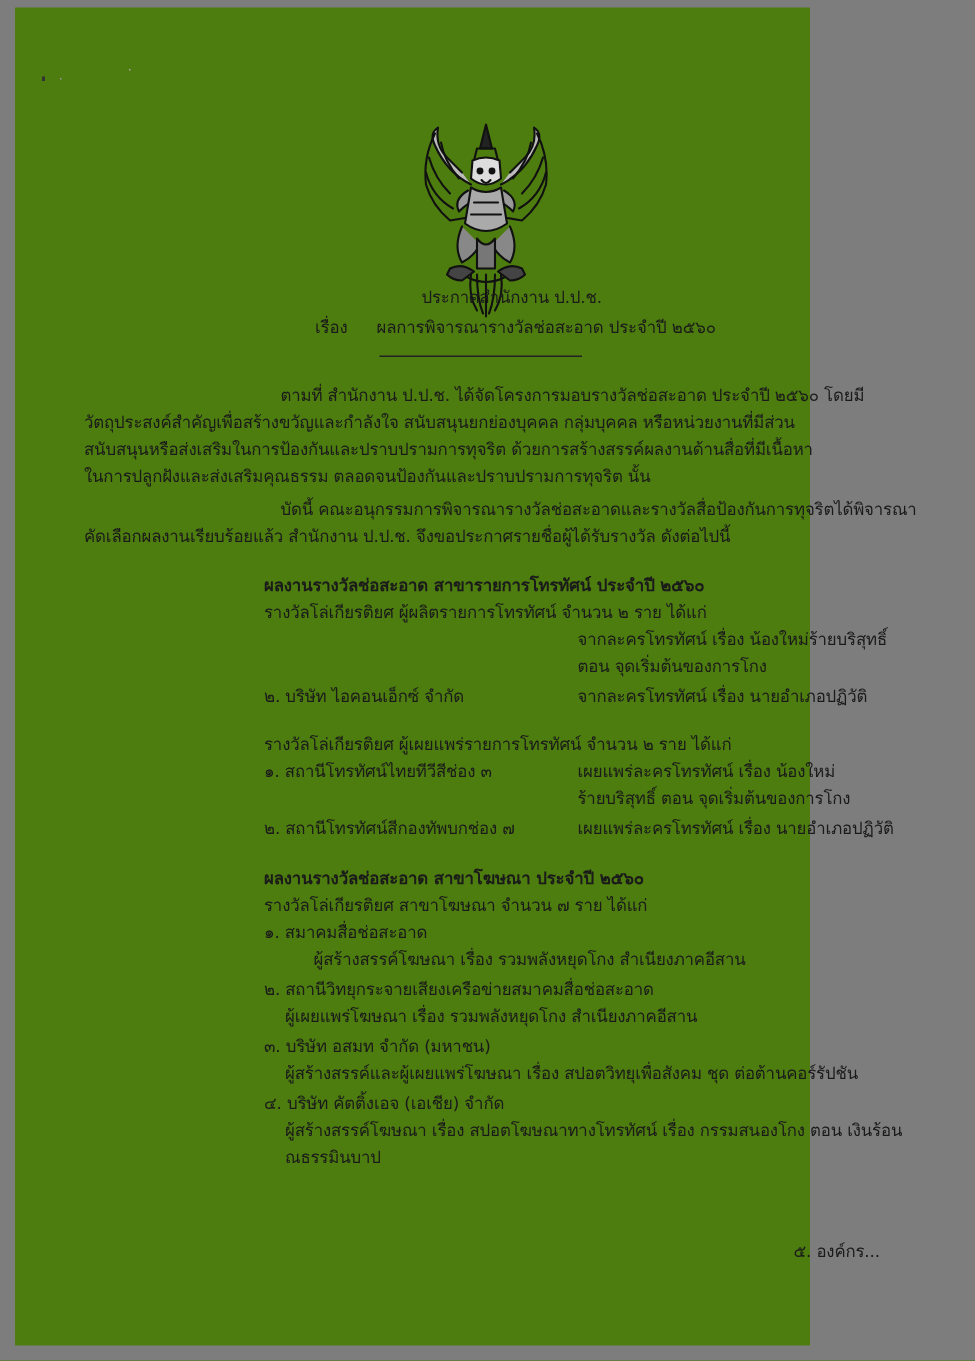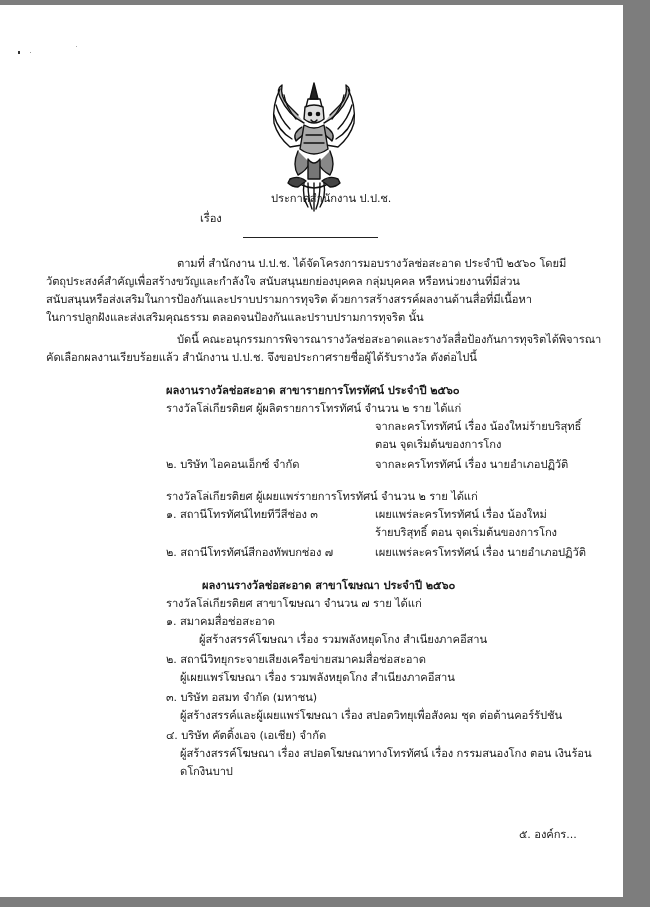--- a/index.html
+++ b/index.html
@@ -10,25 +10,25 @@
       width: 650px;
       height: 907px;
       background: #7d7d7d;
       position: relative;
       overflow: hidden;
       font-family: "DejaVu Sans", "Liberation Sans", sans-serif;
       color: #1a1a1a;
     }
     .page {
       position: absolute;
-      left: 0;
+      left: 10px;
       top: 5px;
-      width: 623px;
+      width: 530px;
       height: 892px;
-      background: #ffffff;
+      background: #4d7c0f;
     }
     .abs {
       position: absolute;
       white-space: nowrap;
       font-size: 11.2px;
       line-height: 15px;
       letter-spacing: -0.1px;
     }
     .bold { font-weight: bold; }
     .speck {
@@ -101,20 +101,21 @@
       <path d="M40 108 Q40 124 44 134"></path>
       <path d="M46 108 L46 136"></path>
       <path d="M52 108 Q52 124 48 134"></path>
       <path d="M56 108 Q58 122 52 132"></path>
       <path d="M34 110 Q46 116 58 110"></path>
     </g>
   </svg>
 
   <div class="abs" style="left:271px;top:186px;">ประกาศสำนักงาน ป.ป.ช.</div>
   <div class="abs" style="left:200px;top:206px;">เรื่อง</div>
+  <div class="abs" style="left:241px;top:206px;">ผลการพิจารณารางวัลช่อสะอาด ประจำปี ๒๕๖๐</div>
   <div class="divider"></div>
 
   <div class="abs" style="left:177px;top:251px;">ตามที่ สำนักงาน ป.ป.ช. ได้จัดโครงการมอบรางวัลช่อสะอาด ประจำปี ๒๕๖๐  โดยมี</div>
   <div class="abs" style="left:46px;top:269px;">วัตถุประสงค์สำคัญเพื่อสร้างขวัญและกำลังใจ สนับสนุนยกย่องบุคคล กลุ่มบุคคล หรือหน่วยงานที่มีส่วน</div>
   <div class="abs" style="left:46px;top:287px;">สนับสนุนหรือส่งเสริมในการป้องกันและปราบปรามการทุจริต ด้วยการสร้างสรรค์ผลงานด้านสื่อที่มีเนื้อหา</div>
   <div class="abs" style="left:46px;top:305px;">ในการปลูกฝังและส่งเสริมคุณธรรม ตลอดจนป้องกันและปราบปรามการทุจริต นั้น</div>
 
   <div class="abs" style="left:46px;top:345px;">คัดเลือกผลงานเรียบร้อยแล้ว สำนักงาน ป.ป.ช. จึงขอประกาศรายชื่อผู้ได้รับรางวัล ดังต่อไปนี้</div>
   <div class="abs" style="left:177px;top:327px;">บัดนี้ คณะอนุกรรมการพิจารณารางวัลช่อสะอาดและรางวัลสื่อป้องกันการทุจริตได้พิจารณา</div>
 
@@ -129,30 +130,30 @@
 
   <div class="abs" style="left:166px;top:484px;">รางวัลโล่เกียรติยศ ผู้เผยแพร่รายการโทรทัศน์ จำนวน ๒ ราย ได้แก่</div>
 
   <div class="abs" style="left:166px;top:502px;">๑. สถานีโทรทัศน์ไทยทีวีสีช่อง ๓</div>
   <div class="abs" style="left:375px;top:502px;">เผยแพร่ละครโทรทัศน์ เรื่อง น้องใหม่</div>
   <div class="abs" style="left:375px;top:520px;">ร้ายบริสุทธิ์ ตอน จุดเริ่มต้นของการโกง</div>
 
   <div class="abs" style="left:166px;top:540px;">๒. สถานีโทรทัศน์สีกองทัพบกช่อง ๗</div>
   <div class="abs" style="left:375px;top:540px;">เผยแพร่ละครโทรทัศน์ เรื่อง นายอำเภอปฏิวัติ</div>
 
-  <div class="abs bold" style="left:166px;top:573px;margin-left:36px;">ผลงานรางวัลช่อสะอาด สาขาโฆษณา ประจำปี ๒๕๖๐</div>
+  <div class="abs bold" style="left:166px;top:573px;">ผลงานรางวัลช่อสะอาด สาขาโฆษณา ประจำปี ๒๕๖๐</div>
   <div class="abs" style="left:166px;top:591px;">รางวัลโล่เกียรติยศ สาขาโฆษณา จำนวน ๗ ราย ได้แก่</div>
 
   <div class="abs" style="left:166px;top:609px;">๑. สมาคมสื่อช่อสะอาด</div>
   <div class="abs" style="left:180px;top:627px;margin-left:19px;">ผู้สร้างสรรค์โฆษณา เรื่อง รวมพลังหยุดโกง สำเนียงภาคอีสาน</div>
 
   <div class="abs" style="left:166px;top:647px;">๒. สถานีวิทยุกระจายเสียงเครือข่ายสมาคมสื่อช่อสะอาด</div>
   <div class="abs" style="left:180px;top:665px;">ผู้เผยแพร่โฆษณา เรื่อง รวมพลังหยุดโกง สำเนียงภาคอีสาน</div>
 
   <div class="abs" style="left:166px;top:685px;">๓. บริษัท อสมท จำกัด (มหาชน)</div>
   <div class="abs" style="left:180px;top:703px;">ผู้สร้างสรรค์และผู้เผยแพร่โฆษณา เรื่อง สปอตวิทยุเพื่อสังคม ชุด ต่อต้านคอร์รัปชัน</div>
 
   <div class="abs" style="left:166px;top:723px;">๔. บริษัท คัตติ้งเอจ (เอเชีย) จำกัด</div>
   <div class="abs" style="left:180px;top:741px;">ผู้สร้างสรรค์โฆษณา เรื่อง สปอตโฆษณาทางโทรทัศน์ เรื่อง กรรมสนองโกง ตอน เงินร้อน</div>
-  <div class="abs" style="left:180px;top:759px;">ดโกงินบาป</div>
+  <div class="abs" style="left:180px;top:759px;">ณธรรมินบาป</div>
 
   <div class="abs" style="left:519px;top:822px;">๕. องค์กร...</div>
 </div>
 
 </body></html>

